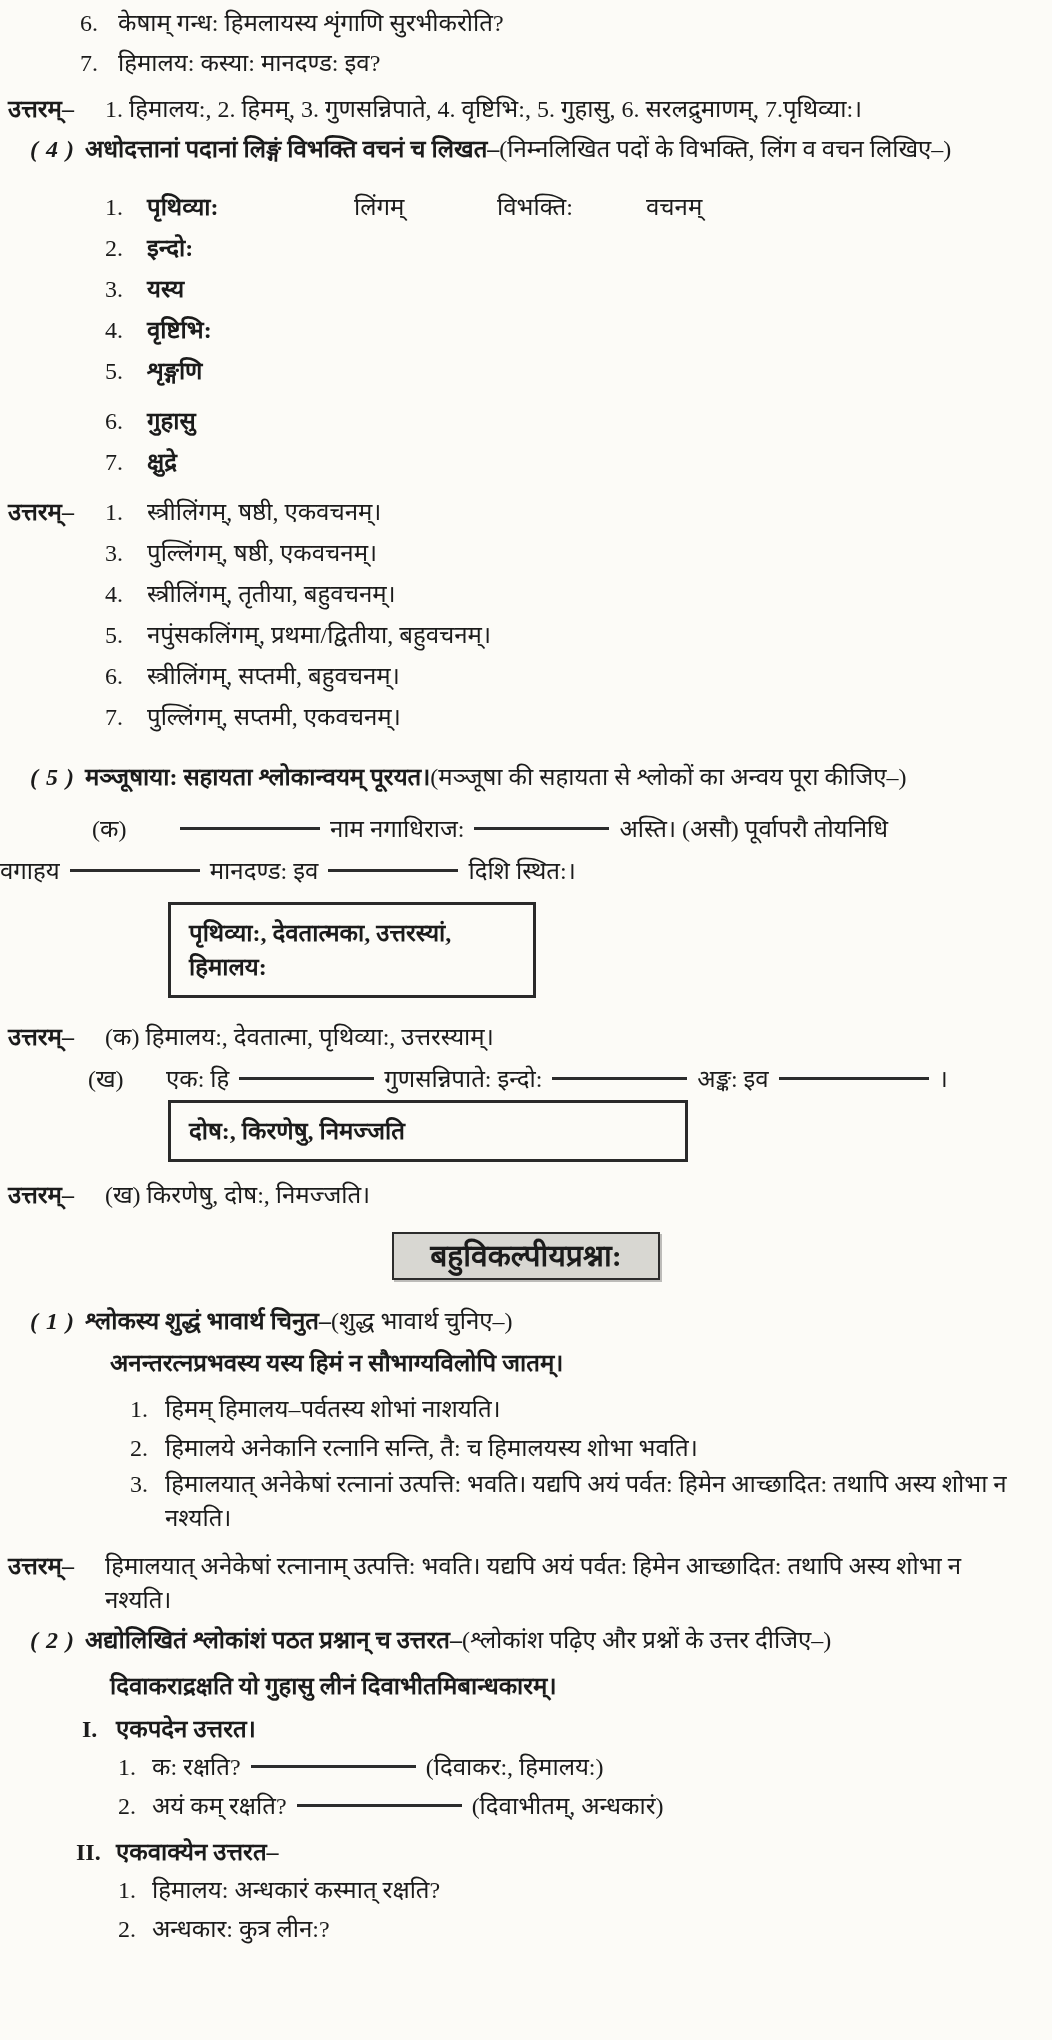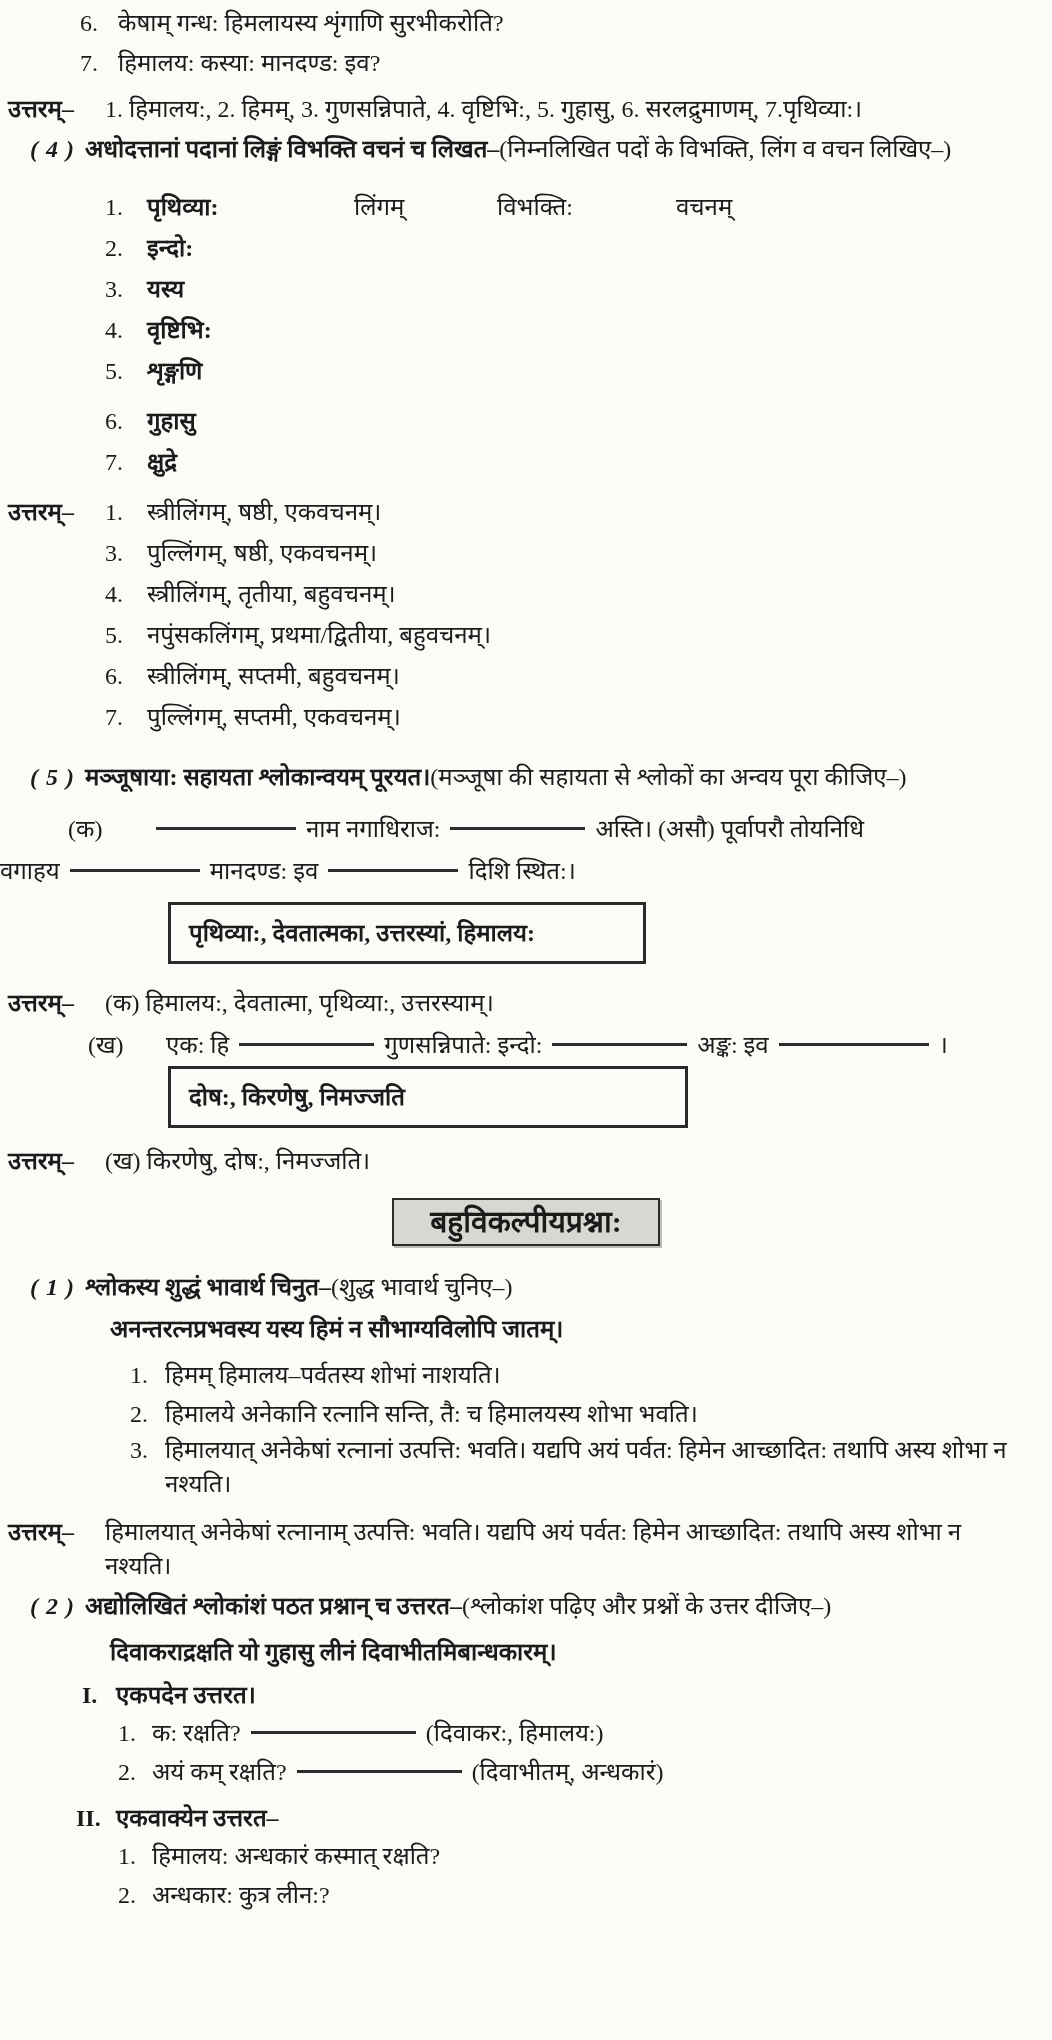--- a/index.html
+++ b/index.html
@@ -27,32 +27,32 @@
   .ans-label { position:absolute; left:8px; top:0; font-weight:bold; }
 
   
   .qhead { padding-left:85px; padding-right:45px; }
   .qnum { position:absolute; left:30px; top:0; font-weight:bold; font-style:italic; letter-spacing:1px; }
   .qhead .sa { font-weight:bold; }
 
   
   .witem { padding-left:105px; margin-top:7px; }
   .colh { position:absolute; top:0; font-weight:normal; }
-  .colh1 { left:354px; } .colh2 { left:497px; } .colh3 { left:676px; }
+  .colh1 { left:354px; } .colh2 { left:497px; } .colh3 { left:646px; }
 
   .aitem { padding-left:105px; margin-top:7px; }
 
   
   .blank { display:inline-block; border-bottom:3px solid #2c2c2c; height:2px; vertical-align:7px; margin:0 10px; }
   .bw140 { width:140px; } .bw135 { width:135px; } .bw130 { width:130px; }
   .bw150 { width:150px; } .bw165 { width:165px; }
   .kalbl { display:inline-block; width:78px; }
 
   
-  .mbox { margin-left:168px; width:478px; border:3px solid #2a2a2a; padding:11px 18px; background:#fcfbf7; }
+  .mbox { margin-left:168px; width:368px; border:3px solid #2a2a2a; padding:11px 18px; background:#fcfbf7; }
 
   
   .mcq-head { width:fit-content; margin:20px auto 0; background:#d8d7d2; border:2px solid #2c2c2c; padding:5px 36px; font-weight:bold; font-size:30px; box-shadow:2px 2px 0 rgba(0,0,0,.25); }
 
   
   .opt { padding-left:165px; padding-right:20px; }
   .optnum { position:absolute; left:130px; top:0; }
 
   
   .shloka { padding-left:110px; font-weight:bold; }
@@ -145,21 +145,21 @@
     <span class="num">7.</span>
     <span>पुल्लिंगम्, सप्तमी, एकवचनम्।</span>
   </div>
 </div>
 
 <div class="row qhead" style="margin-top:26px">
   <span class="qnum">( 5 )</span>
   <span class="sa">मञ्जूषाया: सहायता श्लोकान्वयम् पूरयत।</span><span>(मञ्जूषा की सहायता से श्लोकों का अन्वय पूरा कीजिए–)</span>
 </div>
 
-<div class="row" style="margin-top:18px; padding-left:68px">
+<div class="row" style="margin-top:18px; padding-left:92px">
   <span class="kalbl">(क)</span><span class="blank bw140"></span><span>नाम नगाधिराज:</span><span class="blank bw135"></span><span>अस्ति। (असौ) पूर्वापरौ तोयनिधि</span>
 </div>
 <div class="row" style="margin-top:8px; ">
   <span>वगाहय</span><span class="blank bw130"></span><span>मानदण्ड: इव</span><span class="blank bw130"></span><span>दिशि स्थित:।</span>
 </div>
 
 <div class="mbox b" style="margin-top:14px">
   <span>पृथिव्या:, देवतात्मका, उत्तरस्यां, हिमालय:</span>
 </div>
 

